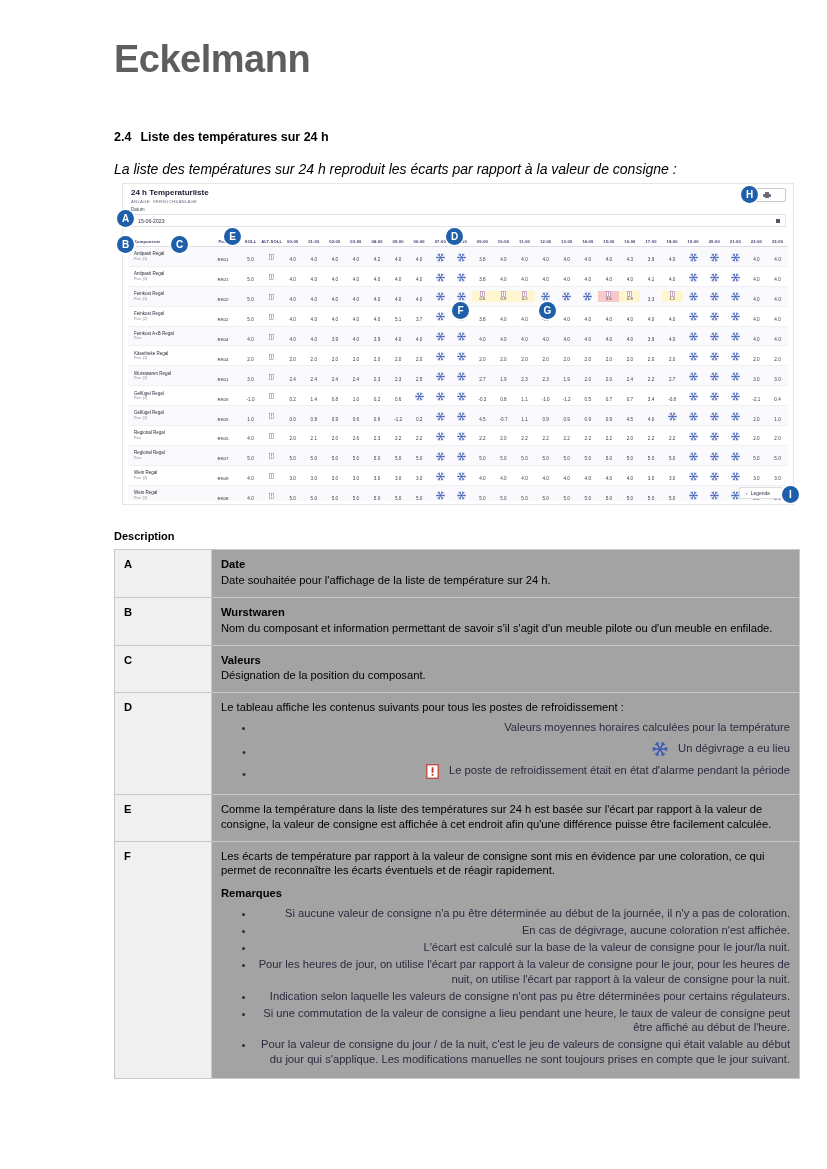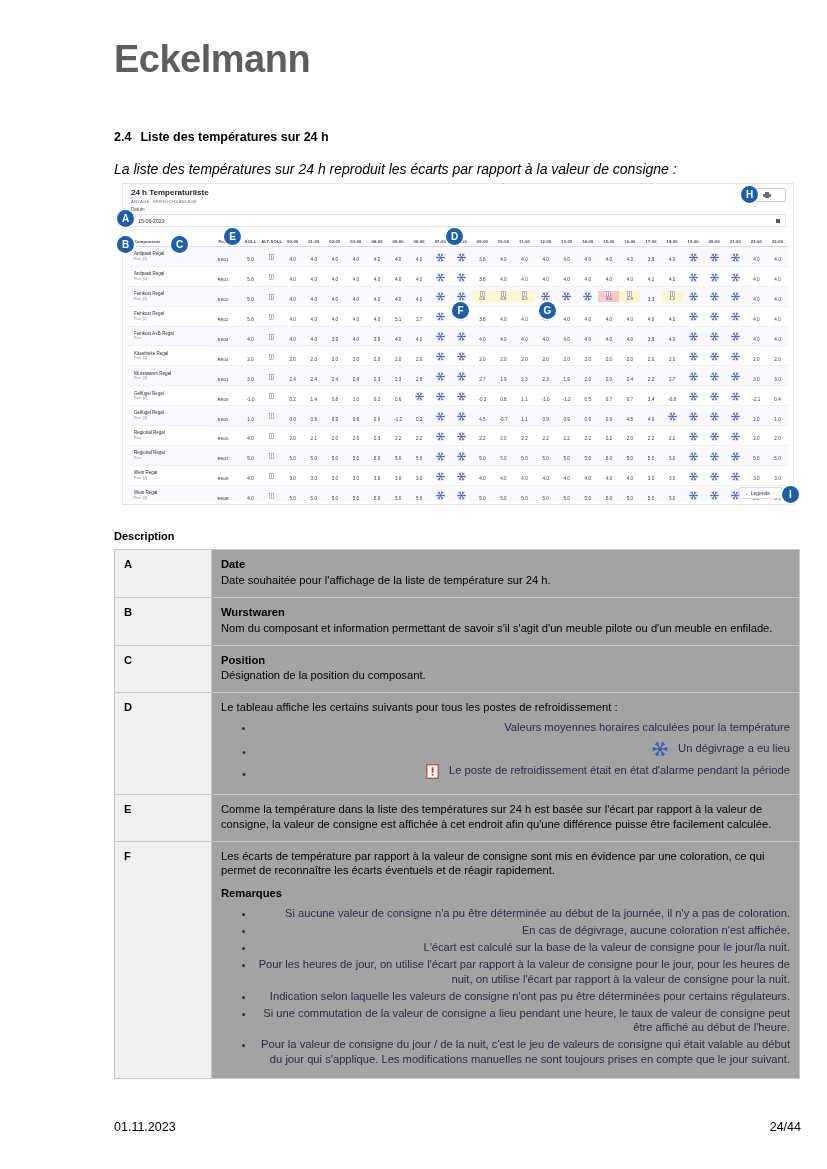--- a/index.html
+++ b/index.html
@@ -2195,25 +2195,25 @@
         <tr>
           <td class="key">A</td>
           <td class="body"><span class="strong">Date</span><span class="plain">Date souhaitée pour l'affichage de la liste de température sur 24 h.</span></td>
         </tr>
         <tr>
           <td class="key">B</td>
           <td class="body"><span class="strong">Wurstwaren</span><span class="plain">Nom du composant et information permettant de savoir s'il s'agit d'un meuble pilote ou d'un meuble en enfilade.</span></td>
         </tr>
         <tr>
           <td class="key">C</td>
-          <td class="body"><span class="strong">Position</span><span class="plain">Désignation de la position du composant.</span></td>
+          <td class="body"><span class="strong">Valeurs</span><span class="plain">Désignation de la position du composant.</span></td>
         </tr>
         <tr>
           <td class="key">D</td>
-          <td class="body"><span class="plain">Le tableau affiche les certains suivants pour tous les postes de refroidissement :</span><ul>
+          <td class="body"><span class="plain">Le tableau affiche les contenus suivants pour tous les postes de refroidissement :</span><ul>
               <li><span>Valeurs moyennes horaires calculées pour la température</span></li>
               <li class="icoli"><span class="dot">•</span><span class="ico bigsnow"><svg viewBox="0 0 24 24" width="16" height="16">
                     <line x1="14" y1="12" x2="22.5" y2="12" stroke="#3b5bb5" stroke-width="2.1" stroke-linecap="round"></line>
                     <line x1="19" y1="12" x2="21.634079927945756" y2="14.453899536084002" stroke="#3b5bb5" stroke-width="1.8" stroke-linecap="round"></line>
                     <line x1="19" y1="12" x2="21.634079927945756" y2="9.546100463915998" stroke="#3b5bb5" stroke-width="1.8" stroke-linecap="round"></line>
                     <line x1="13" y1="13.732050807568877" x2="17.25" y2="21.093266739736606" stroke="#3b5bb5" stroke-width="2.1" stroke-linecap="round"></line>
                     <line x1="15.5" y1="18.06217782649107" x2="14.691900627389282" y2="21.57030772773278" stroke="#3b5bb5" stroke-width="1.8" stroke-linecap="round"></line>
                     <line x1="15.5" y1="18.06217782649107" x2="18.94217930055647" y2="19.116408191648777" stroke="#3b5bb5" stroke-width="1.8" stroke-linecap="round"></line>
                     <line x1="11" y1="13.732050807568877" x2="6.750000000000003" y2="21.093266739736606" stroke="#3b5bb5" stroke-width="2.1" stroke-linecap="round"></line>
                     <line x1="8.500000000000002" y1="18.062177826491073" x2="5.057820699443529" y2="19.11640819164878" stroke="#3b5bb5" stroke-width="1.8" stroke-linecap="round"></line>
@@ -2248,18 +2248,14 @@
               <li><span>L'écart est calculé sur la base de la valeur de consigne pour le jour/la nuit.</span></li>
               <li><span>Pour les heures de jour, on utilise l'écart par rapport à la valeur de consigne pour le jour, pour les heures de nuit, on utilise l'écart par rapport à la valeur de consigne pour la nuit.</span></li>
               <li><span>Indication selon laquelle les valeurs de consigne n'ont pas pu être déterminées pour certains régulateurs.</span></li>
               <li><span>Si une commutation de la valeur de consigne a lieu pendant une heure, le taux de valeur de consigne peut être affiché au début de l'heure.</span></li>
               <li><span>Pour la valeur de consigne du jour / de la nuit, c'est le jeu de valeurs de consigne qui était valable au début du jour qui s'applique.  Les modifications manuelles ne sont toujours prises en compte que le jour suivant.</span></li>
             </ul></td>
         </tr>
       </tbody>
   </table>
 
-  <div class="footer">
-    <span>01.11.2023</span>
-    <span>24/44</span>
-  </div>
 
 </div>
 
 </body></html>

